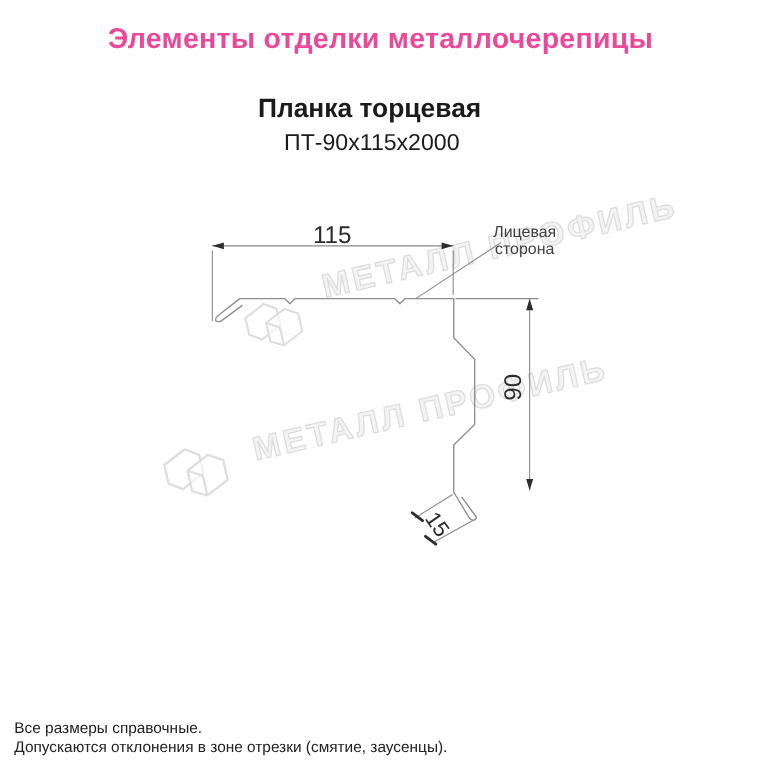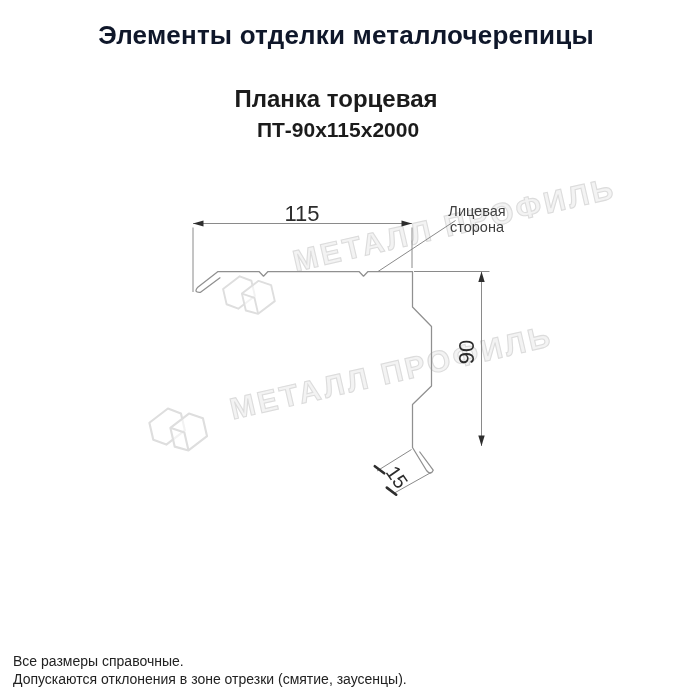--- a/index.html
+++ b/index.html
@@ -8,32 +8,32 @@
     width:700px;height:700px;
     background:#ffffff;
     overflow:hidden;
     font-family:"Liberation Sans", sans-serif;
   }
   .abs{position:absolute;}
   
   .title{
     left:0;top:20px;width:692px;
     text-align:center;
-    font-size:26px;font-weight:bold;color:#0f172a;
+    font-size:26px;font-weight:bold;color:#ec4899;
     letter-spacing:0.2px;
   }
   .subtitle{
     left:0;top:85px;width:672px;
     text-align:center;
     font-size:24px;font-weight:bold;color:#1b1b1b;
   }
   .product-code{
     left:0;top:118px;width:676px;
     text-align:center;
-    font-size:21px;font-weight:bold;color:#1b1b1b;
+    font-size:21px;font-weight:normal;color:#1b1b1b;
   }
   
   .wm-band{
     display:flex;align-items:flex-start;
     transform-origin:left top;
     pointer-events:none;
     white-space:nowrap;
   }
   .wm-band .wm-text{
     font-size:30px;font-weight:bold;letter-spacing:3px;

